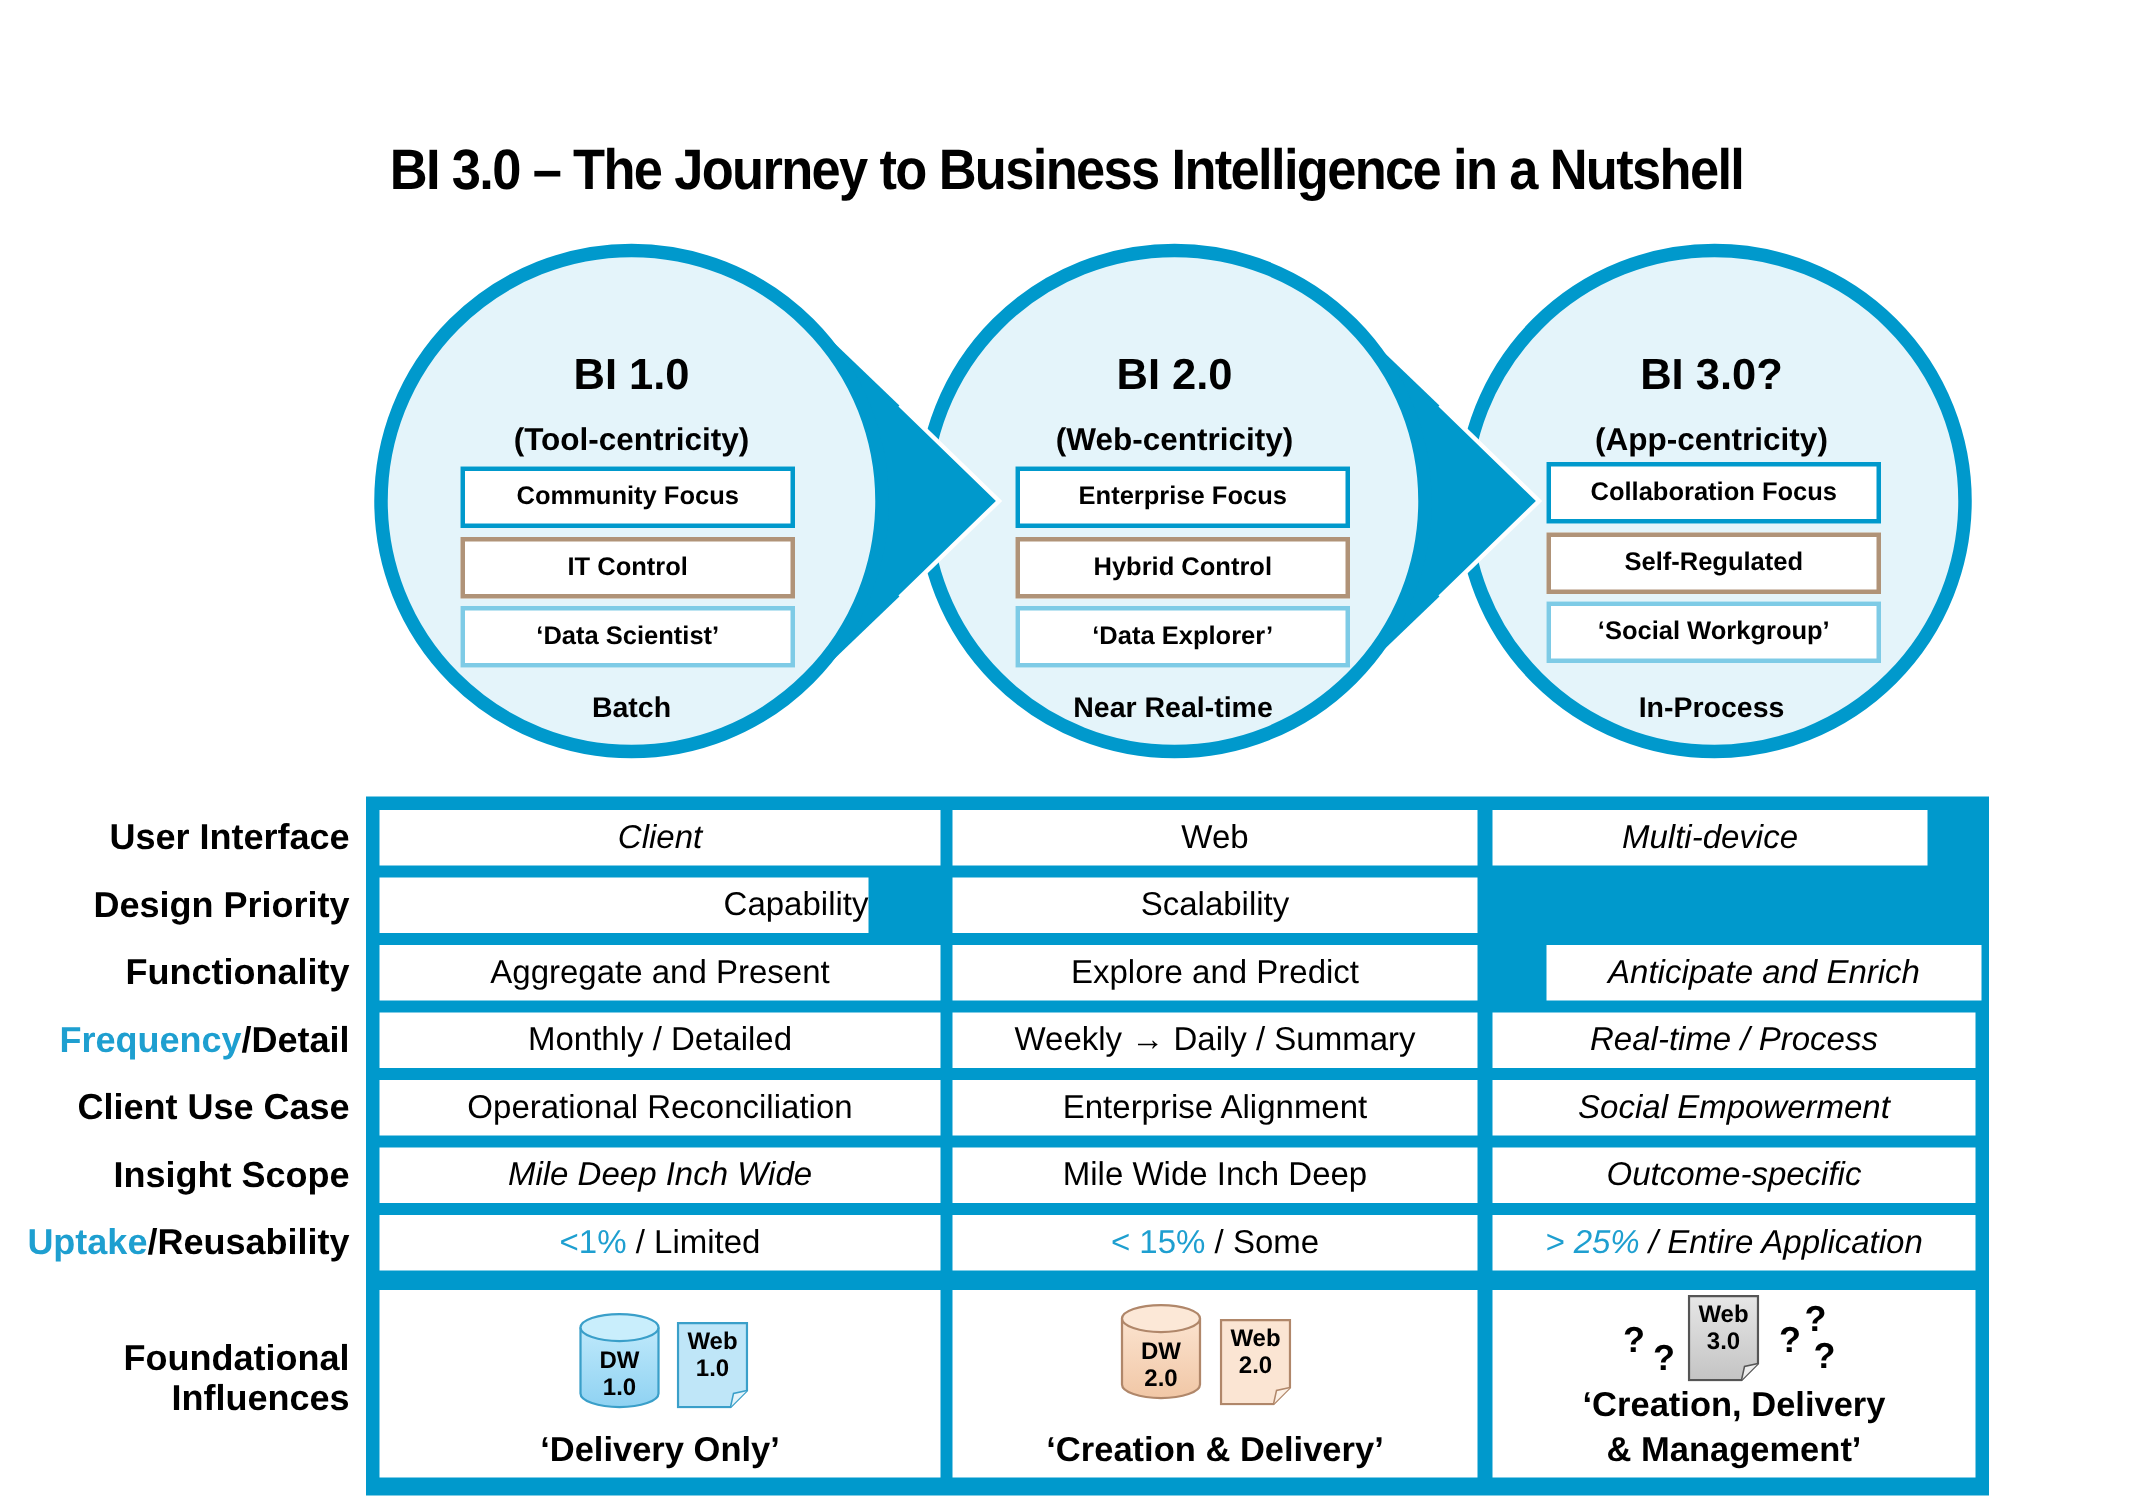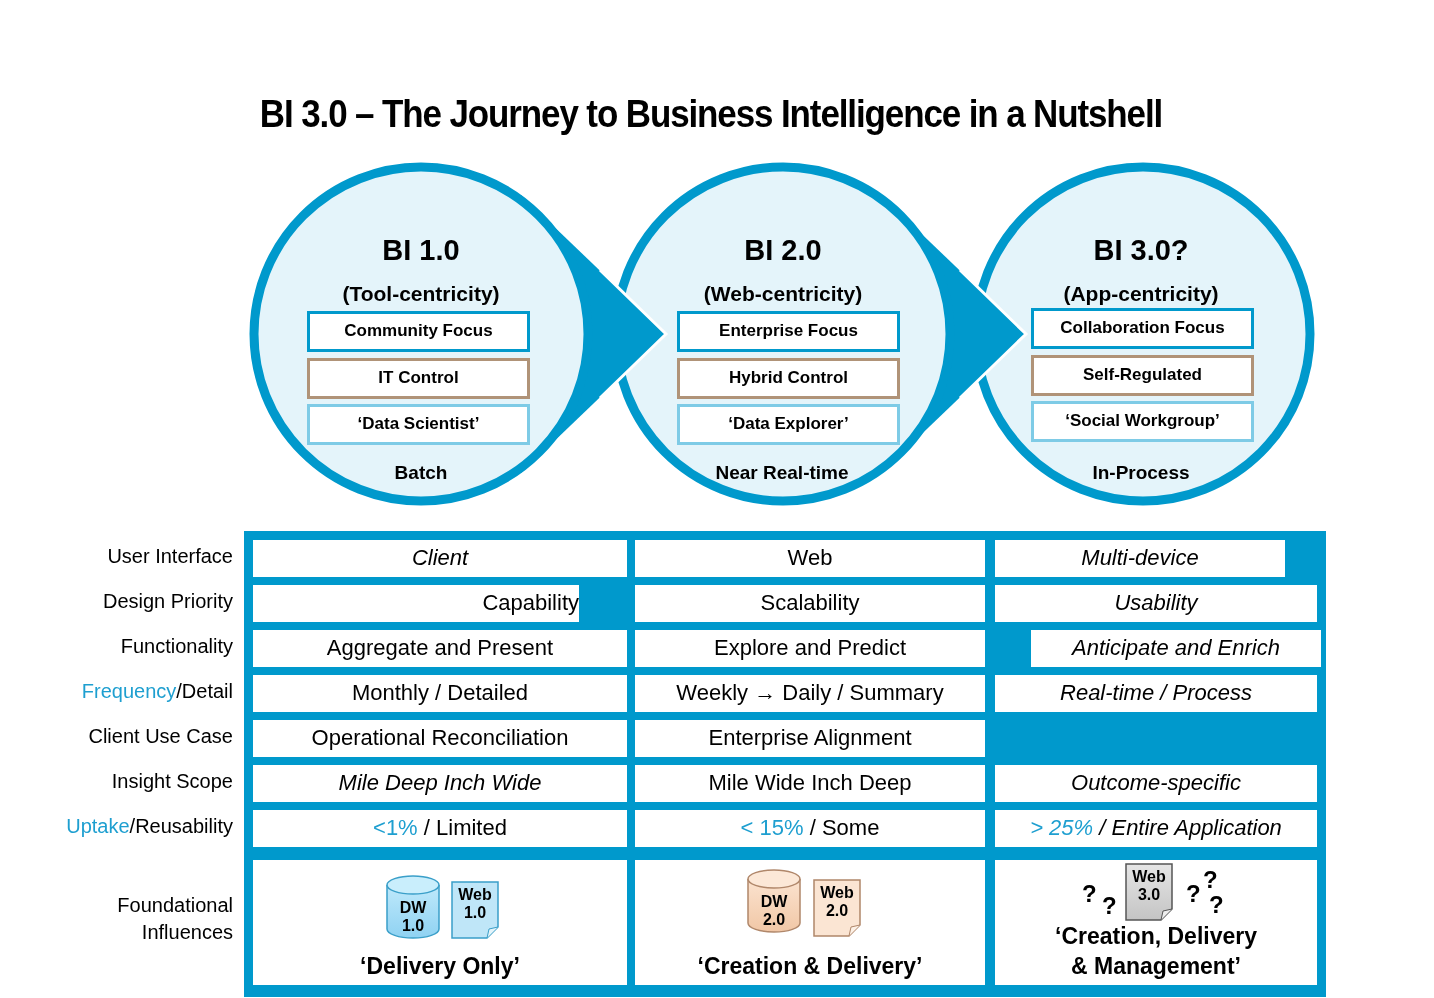--- a/index.html
+++ b/index.html
@@ -14,21 +14,21 @@
   .stage-foot { font-size:19px; }
   .sbox { position:absolute; background:#fff; box-sizing:border-box; border-width:3px; border-style:solid;
           text-align:center; font-weight:bold; font-size:17px; line-height:34px; height:41px; width:223px; }
   .sbox.focus { border-color:#0099cc; }
   .sbox.control { border-color:#b09378;text-align:center; }
   .sbox.persona { border-color:#7ecbe6; }
 
   .grid { position:absolute; left:244px; top:531px; width:1082px; height:466px; background:#0099cc; }
   .cell { position:absolute; background:#fff; text-align:center; font-size:22px; line-height:36px; }
   .cell.ital { font-style:italic; }
-  .row-label { position:absolute; right:1201px; text-align:right; font-weight:normal; font-size:20px; white-space:nowrap; }
+  .row-label { position:absolute; right:1201px; text-align:right; font-weight:bold; font-size:24px; white-space:nowrap; }
   .accent { color:#1e9fd0; }
   .found-caption { position:absolute; left:0; right:0; text-align:center; font-weight:bold; font-size:23px; line-height:30px; }
   .icon-abs { position:absolute; }
   .qm { position:absolute; font-weight:bold; font-size:24px; }
 </style>
 </head>
 <body>
 
 <div class="title">BI 3.0 – The Journey to Business Intelligence in a Nutshell</div>
 
@@ -84,32 +84,32 @@
   </div>
 
 <div class="grid">
 
   <div class="cell" style="left:9px;top:9px;width:374px;height:37px;font-style:italic;">Client</div>
   <div class="cell" style="left:391px;top:9px;width:350px;height:37px;">Web</div>
   <div class="cell ital" style="left:751px;top:9px;width:290px;height:37px;">Multi-device</div>
 
   <div class="cell" style="left:9px;top:54px;width:326px;height:37px;text-align:right;">Capability</div>
   <div class="cell" style="left:391px;top:54px;width:350px;height:37px;">Scalability</div>
-  <div class="cell ital" style="left:751px;top:54px;width:322px;height:37px;">Usability</div>
 
   <div class="cell" style="left:9px;top:99px;width:374px;height:37px;">Aggregate and Present</div>
   <div class="cell" style="left:391px;top:99px;width:350px;height:37px;">Explore and Predict</div>
   <div class="cell ital" style="left:787px;top:99px;width:290px;height:37px;">Anticipate and Enrich</div>
 
   <div class="cell" style="left:9px;top:144px;width:374px;height:37px;">Monthly / Detailed</div>
   <div class="cell" style="left:391px;top:144px;width:350px;height:37px;">Weekly → Daily / Summary</div>
   <div class="cell ital" style="left:751px;top:144px;width:322px;height:37px;">Real-time / Process</div>
 
   <div class="cell" style="left:9px;top:189px;width:374px;height:37px;">Operational Reconciliation</div>
   <div class="cell" style="left:391px;top:189px;width:350px;height:37px;">Enterprise Alignment</div>
+  <div class="cell ital" style="left:751px;top:189px;width:322px;height:37px;">Social Empowerment</div>
 
   <div class="cell" style="left:9px;top:234px;width:374px;height:37px;font-style:italic;">Mile Deep Inch Wide</div>
   <div class="cell" style="left:391px;top:234px;width:350px;height:37px;">Mile Wide Inch Deep</div>
   <div class="cell ital" style="left:751px;top:234px;width:322px;height:37px;">Outcome-specific</div>
 
   <div class="cell" style="left:9px;top:279px;width:374px;height:37px;"><span class="accent">&lt;1%</span><span> / Limited</span></div>
   <div class="cell" style="left:391px;top:279px;width:350px;height:37px;"><span class="accent">&lt; 15%</span><span> / Some</span></div>
   <div class="cell ital" style="left:751px;top:279px;width:322px;height:37px;"><span class="accent">&gt; 25%</span><span> / Entire Application</span></div>
 
   <div class="cell" style="left:9px;top:329px;width:374px;height:125px;">

